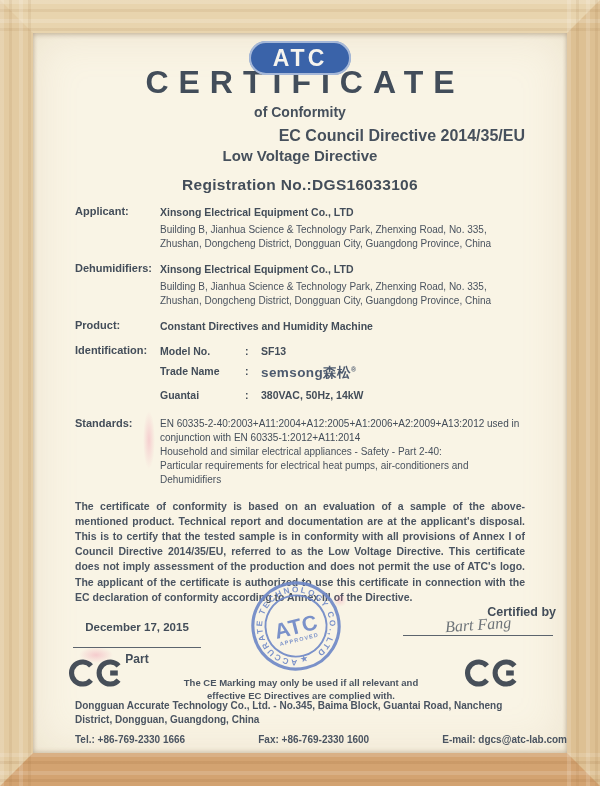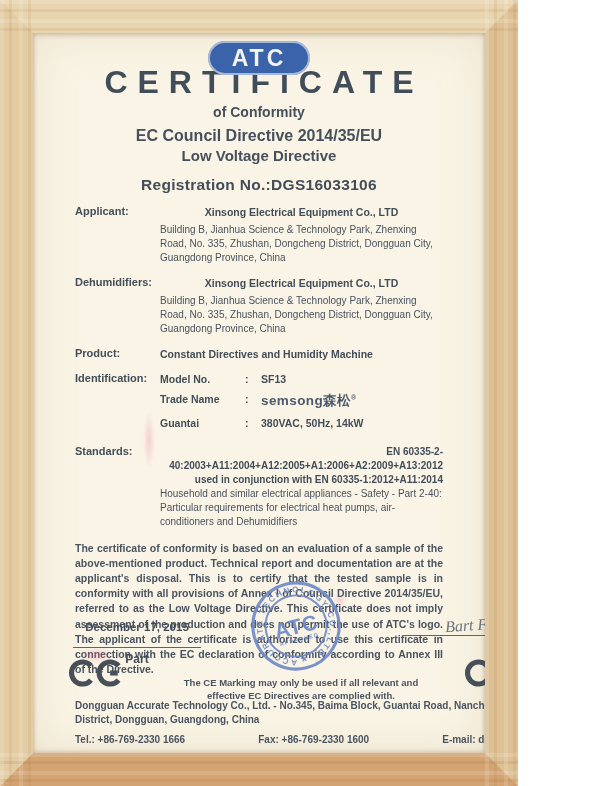--- a/index.html
+++ b/index.html
@@ -1,21 +1,21 @@
 <!DOCTYPE html>
 <html><head>
 <meta charset="utf-8">
 <style>
   * { margin:0; padding:0; box-sizing:border-box; }
   html,body { width:600px; height:786px; background:#8a motionless; }
   body { font-family:"Liberation Sans", sans-serif; }
 
   .stage {
     position:relative;
-    width:518px; height:786px;
+    width:600px; height:786px;
     border-style:solid;
     border-width:33px;
     border-color:#e8d4ae #ddc093 #d3a371 #e3cba2; 
     background:#15803d;
   }
   
   .grain { position:absolute; pointer-events:none; z-index:5; }
   .grain-top    { top:-33px; left:-33px; right:-33px; height:33px;
     background:repeating-linear-gradient(180deg, rgba(255,255,255,.16) 0 4px, rgba(0,0,0,0) 4px 9px, rgba(150,104,52,.10) 9px 12px, rgba(0,0,0,0) 12px 19px); }
   .grain-bottom { bottom:-33px; left:-33px; right:-33px; height:33px;
@@ -43,40 +43,40 @@
     display:flex; align-items:center; justify-content:center;
     box-shadow:0 0 0 2px rgba(255,255,255,.55) inset;
   }
   .cert-title {
     position:relative; z-index:1;
     margin-top:-10px; text-align:center;
     font-size:32px; font-weight:bold; letter-spacing:10px; padding-left:10px;
     color:#424d5a; line-height:1.1;
   }
   .subtitle   { text-align:center; font-weight:bold; font-size:14px;  margin-top:4px;  color:#46505c; }
-  .directive1 { text-align:center; font-weight:bold; font-size:16px;  margin-top:7px;  color:#46505c; }
+  .directive1 { text-align:right; font-weight:bold; font-size:16px;  margin-top:7px;  color:#46505c; }
   .directive2 { text-align:center; font-weight:bold; font-size:15px;  margin-top:2px;  color:#46505c; }
   .registration { text-align:center; font-weight:bold; font-size:15.5px; margin-top:12px; letter-spacing:.3px; color:#434d59; }
 
   
   .sections { margin-top:11px; }
   .row { display:flex; align-items:flex-start; }
   .row-label { flex:0 0 85px; font-size:11px; font-weight:bold; color:#434d59; }
   .row-body  { flex:1; font-size:10px; line-height:1.4; }
   .mb11 { margin-bottom:11px; } .mb9 { margin-bottom:9px; }
-  .party-name { font-size:10.5px; font-weight:bold; margin-bottom:3px; color:#434d59;text-align:center; }
+  .party-name { font-size:10.5px; font-weight:bold; margin-bottom:3px; color:#434d59; }
   .bold-val { font-size:10.5px; font-weight:bold; color:#434d59; }
 
   .id-row { display:flex; margin-bottom:5px; font-weight:bold; font-size:10.5px; color:#434d59; }
   .id-name { flex:0 0 85px; } .id-sep { flex:0 0 16px; }
   .brand { font-size:13.5px; letter-spacing:.4px; color:#4d5a6e; }
   .brand sup { font-size:7px; }
 
   .std-line { line-height:1.4; }
-  .b { font-weight:bold; color:#434d59;text-align:right; }
+  .b { font-weight:normal; color:#434d59; }
 
   .declaration {
     margin-top:12px; font-size:10.5px; font-weight:bold;
     line-height:1.45; text-align:justify; color:#4a5461;
   }
 
   
   .abs { position:absolute; }
   .stamp { left:216px; top:546px; width:94px; height:94px; opacity:.92; z-index:3; }
   .certified { left:388px; top:572px; width:135px; text-align:right; font-size:12.5px; font-weight:bold; color:#434d59; }

